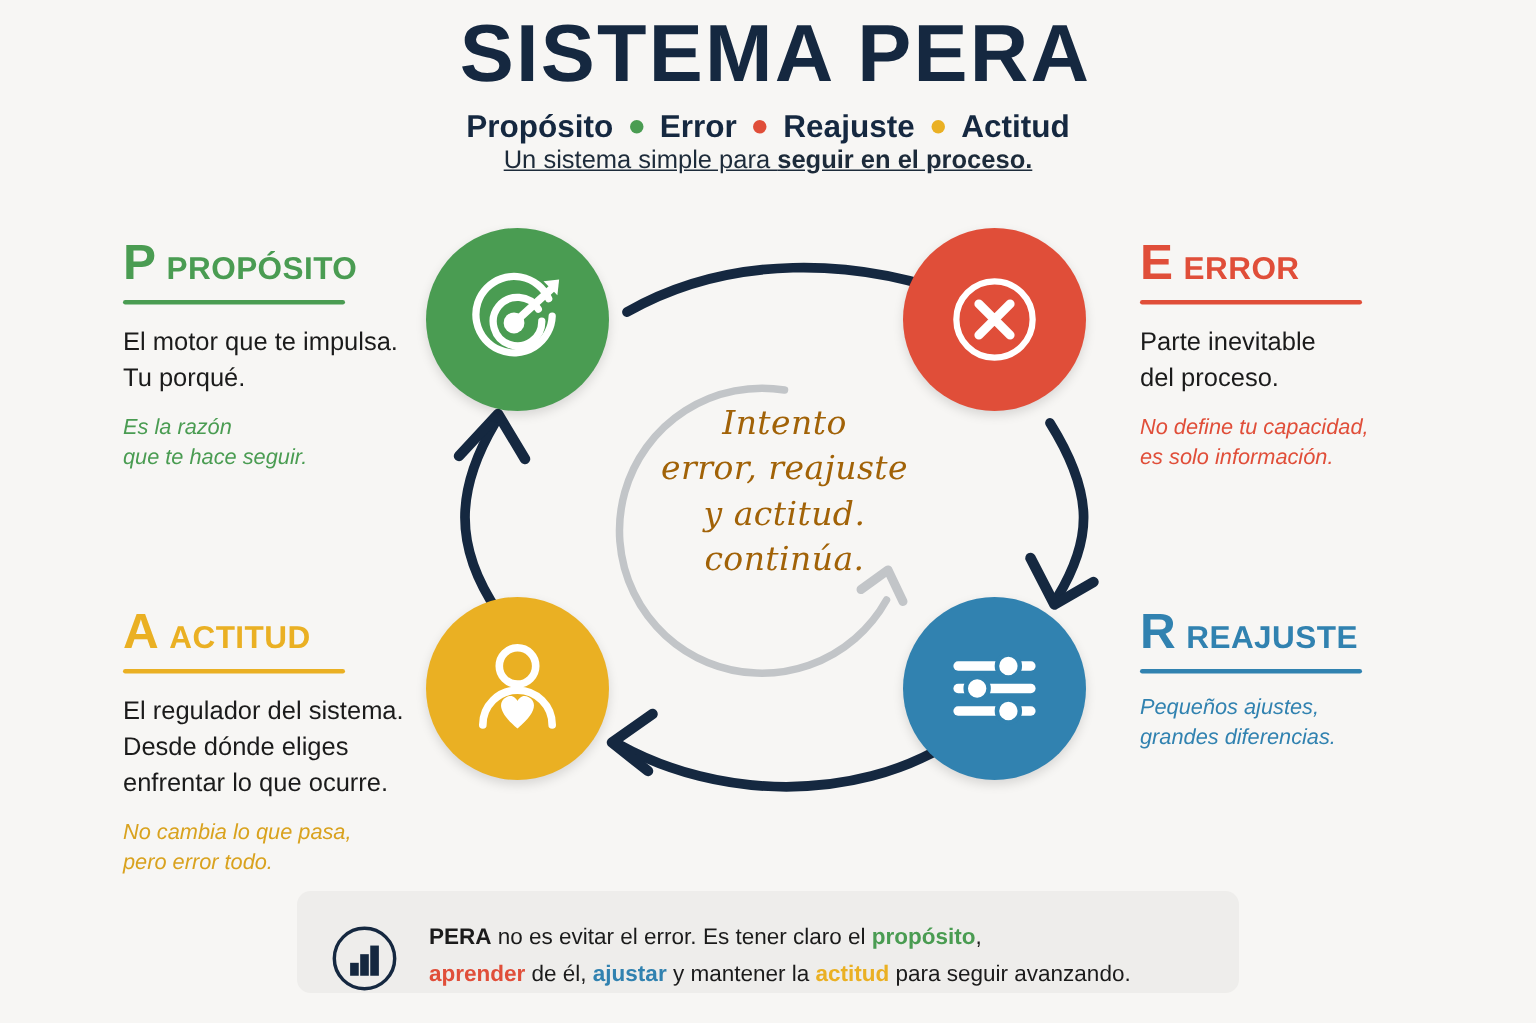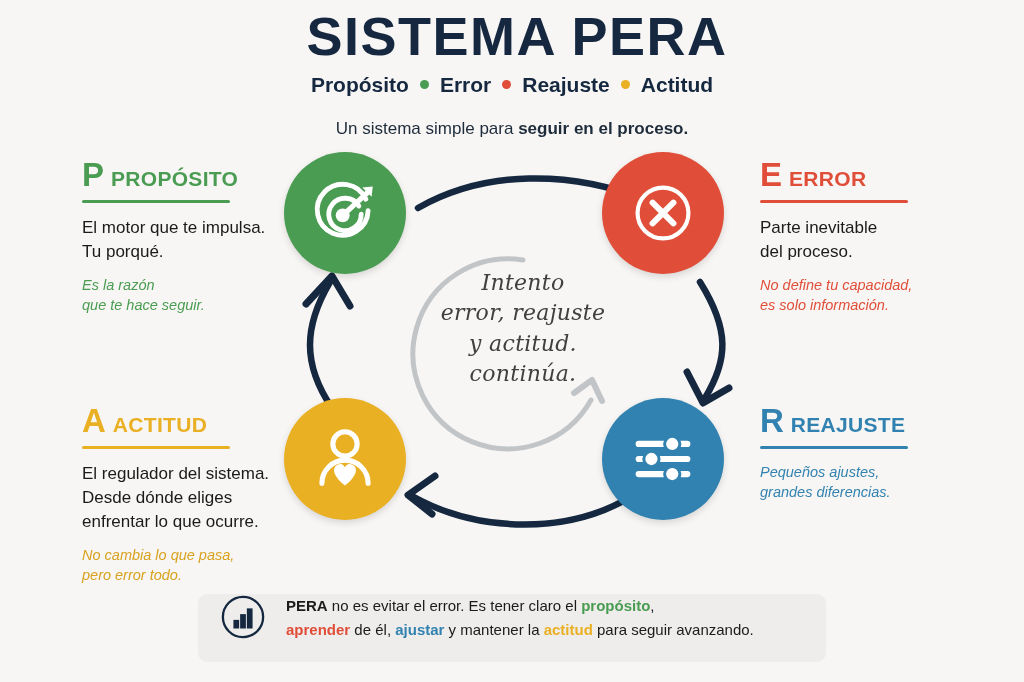--- a/index.html
+++ b/index.html
@@ -37,23 +37,24 @@
     color:#152840;
     display:flex;
     align-items:center;
     justify-content:center;
     gap:11px;
   }
   .subtitle-row .word { white-space:nowrap; }
   .dot { width:9px; height:9px; border-radius:50%; display:inline-block; }
 
   .tagline {
-    margin-top:22px;
+    margin-top:0;
     font-size:17px;
     color:#1d2b3a;
+    text-decoration:underline;
   }
   .tagline b { font-weight:bold; }
 
   
   .block { position:absolute; width:260px; }
   .block.left  { left:82px; text-align:left; }
   .block.right { left:760px; text-align:left; }
 
   .block-head {
     display:flex;
@@ -112,35 +113,35 @@
 
   .center-text {
     position:absolute;
     left:178px; top:128px;
     width:210px;
     text-align:center;
     font-family:"DejaVu Serif", serif;
     font-style:italic;
     font-size:22px;
     line-height:1.38;
-    color:#404040;
+    color:#a16207;
     letter-spacing:0.3px;
   }
 
   .arrows { position:absolute; left:0; top:0; width:560px; height:430px; pointer-events:none; }
 
   
   .banner {
     position:absolute;
     left:198px; top:594px;
     width:628px; height:68px;
     background:#eeedeb;
     border-radius:9px;
     display:flex;
-    align-items:flex-start;
+    align-items:flex-end;
     padding-left:22px;
     gap:20px;
   }
   .banner-icon { width:46px; height:46px; flex:0 0 46px; }
   .banner-text { font-size:15px; color:#1b1b1b; line-height:1.62; }
   .banner-text b { font-weight:bold; }
 </style>
 </head>
 <body>
 

